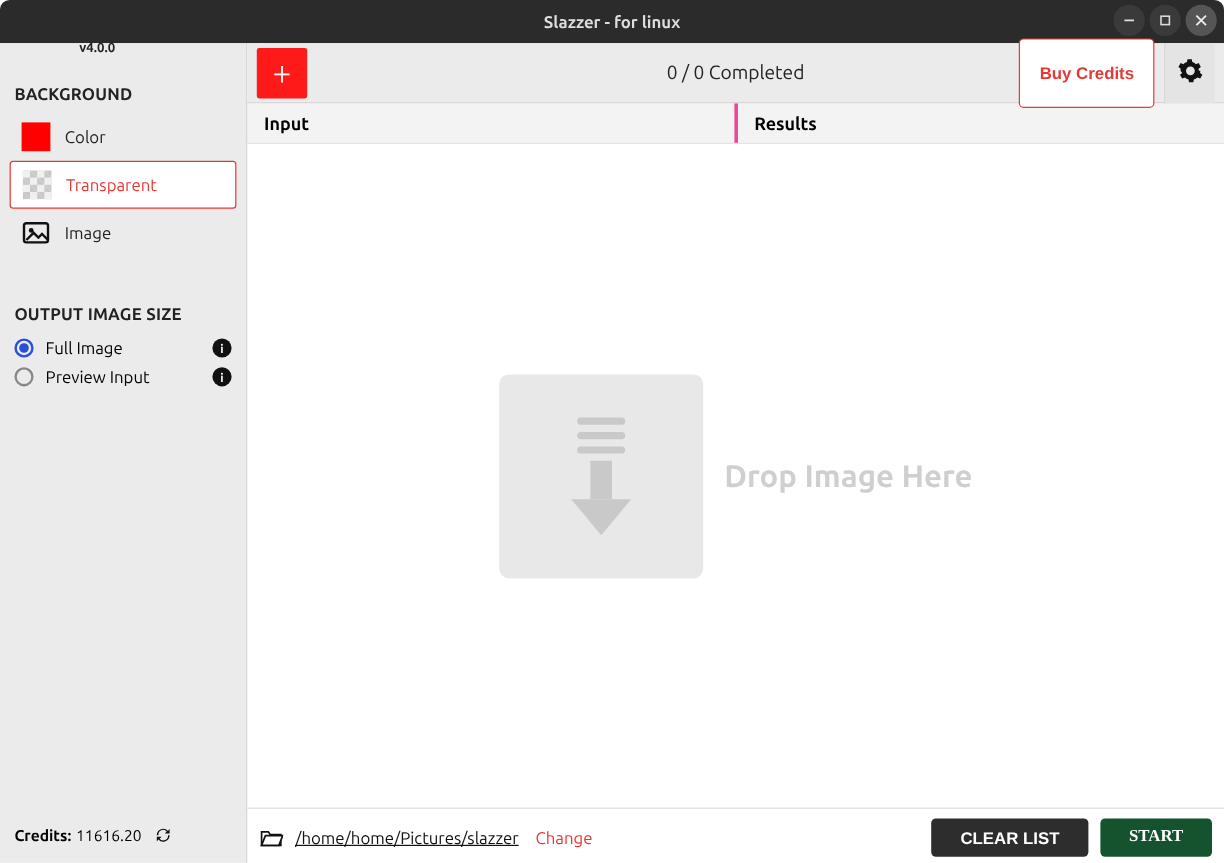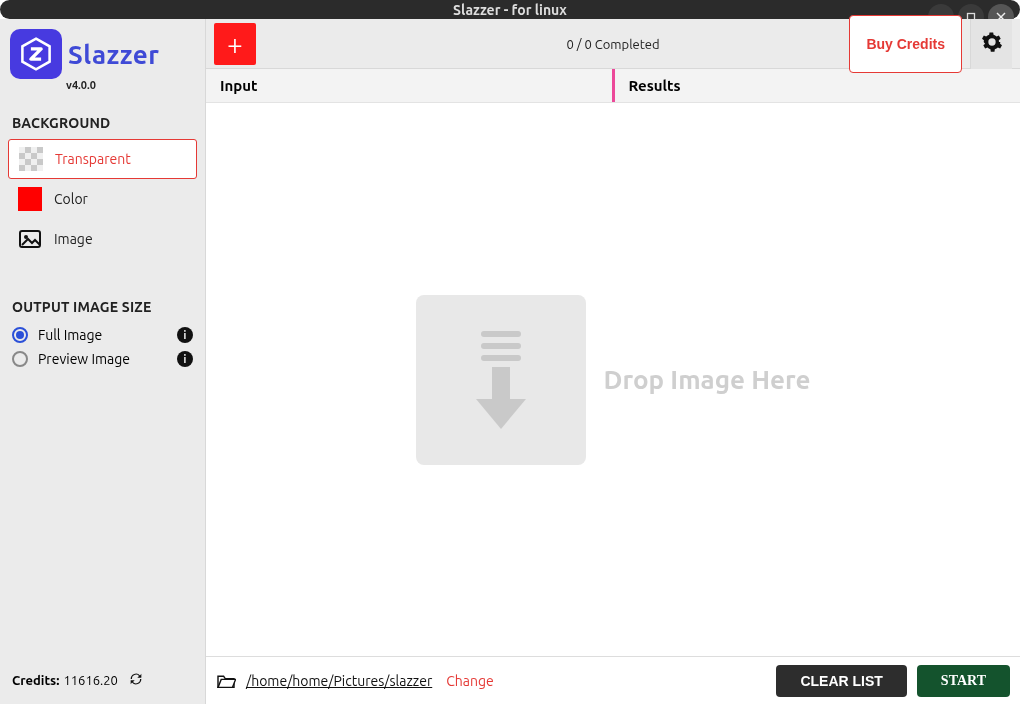--- a/index.html
+++ b/index.html
@@ -1,20 +1,20 @@
 <!DOCTYPE html>
 <html><head>
 <meta charset="utf-8">
 <style>
   * { box-sizing: border-box; margin: 0; padding: 0; }
   html, body { width: 1020px; height: 719px; font-family: "Ubuntu", "Helvetica Neue", Arial, sans-serif; overflow: hidden; background: #fff; }
   .titlebar {
-    height: 19px; background: #2b2b2b; color: #ddd; display: flex; align-items: center;
+    height: 36px; background: #2b2b2b; color: #ddd; display: flex; align-items: center;
     justify-content: center; position: relative; font-size: 14px; font-weight: 600;
-    border-top-left-radius: 8px; border-top-right-radius: 8px; border-radius: 10px;
+    border-top-left-radius: 8px; border-top-right-radius: 8px;
   }
   .titlebar .controls { position: absolute; right: 6px; top: 4px; display: flex; gap: 4px; }
   .winbtn {
     width: 26px; height: 26px; border-radius: 50%; background: #3a3a3a; display: flex;
     align-items: center; justify-content: center; cursor: pointer;
   }
   .winbtn.close { background: #555; }
   .winbtn svg { width: 10px; height: 10px; }
 
   .app { display: flex; height: calc(719px - 34px); }
@@ -75,21 +75,21 @@
   .main { flex: 1; display: flex; flex-direction: column; background: #fff; }
 
   .topband {
     height: 50px; background: #ebebeb; border-bottom: 1px solid #d8d8d8; display: flex; align-items: center;
     padding: 0 8px; position: relative;
   }
   .add-btn {
     width: 42px; height: 42px; background: #ff1a1a; color: #fff; display: flex; align-items: center;
     justify-content: center; border-radius: 2px; cursor: pointer; font-size: 28px; line-height: 1; font-weight: 300;
   }
-  .completed { position: absolute; left: 50%; transform: translateX(-50%); font-size: 13px; color: #222; }
+  .completed { position: absolute; left: 50%; transform: translateX(-50%); font-size: 16px; color: #222; }
   .buy-credits {
     margin-left: auto; border: 1px solid #e53935; color: #e53935; background: #fff; padding: 20px 16px;
     border-radius: 4px; font-size: 14px; font-weight: 600; cursor: pointer;
   }
   .gear-btn {
     width: 42px; height: 50px; display: flex; align-items: center; justify-content: center; margin-left: 8px;
     cursor: pointer; border-left: 1px solid #d8d8d8; background:#e4e4e4;
   }
   .gear-btn svg { width: 22px; height: 22px; }
 
@@ -144,40 +144,31 @@
           <line x1="1" y1="1" x2="9" y2="9" stroke="#eee" stroke-width="1.5"></line>
           <line x1="9" y1="1" x2="1" y2="9" stroke="#eee" stroke-width="1.5"></line>
         </svg>
     </div>
   </div>
 </div>
 
 <div class="app">
 
   <div class="sidebar">
-    <div class="logo-wrap">
-      <div class="logo-mark">
-        <svg viewBox="0 0 40 40">
-          <polygon points="20,2 36,11 36,29 20,38 4,29 4,11" fill="none" stroke="#fff" stroke-width="3"></polygon>
-          <path d="M14 14 L26 14 L14 26 L26 26" fill="none" stroke="#fff" stroke-width="4" stroke-linejoin="round"></path>
-        </svg>
-      </div>
-      <span class="logo-text">Slazzer</span>
-    </div>
     <div class="version">v4.0.0</div>
 
     <div class="section-title">BACKGROUND</div>
 
+    <div class="bg-option">
+      <span class="swatch color"></span>
+      <span>Color</span>
+    </div>
     <div class="bg-option active">
       <span class="swatch transparent"></span>
       <span>Transparent</span>
-    </div>
-    <div class="bg-option">
-      <span class="swatch color"></span>
-      <span>Color</span>
     </div>
     <div class="bg-option">
       <span class="swatch image">
         <svg viewBox="0 0 24 24">
             <rect x="2" y="4" width="20" height="16" rx="2" fill="none" stroke="#111" stroke-width="2"></rect>
             <circle cx="8" cy="10" r="2" fill="#111"></circle>
             <path d="M4 18 L10 12 L14 16 L17 13 L22 18" fill="none" stroke="#111" stroke-width="2"></path>
           </svg>
       </span>
       <span>Image</span>
@@ -185,21 +176,21 @@
 
     <div class="section-title" style="padding-top:40px">OUTPUT IMAGE SIZE</div>
 
     <div class="radio-row selected">
       <span class="radio"></span>
       <span class="label">Full Image</span>
       <span class="info-dot">i</span>
     </div>
     <div class="radio-row">
       <span class="radio"></span>
-      <span class="label">Preview Image</span>
+      <span class="label">Preview Input</span>
       <span class="info-dot">i</span>
     </div>
 
     <div class="credits-bar">
       <span class="label">Credits:</span>
       <span>11616.20</span>
       <span class="refresh">
         <svg viewBox="0 0 24 24">
             <path d="M4 12a8 8 0 0 1 14-5.3L20 4v6h-6l2.5-2.5A6 6 0 0 0 6 12" fill="#111"></path>
             <path d="M20 12a8 8 0 0 1-14 5.3L4 20v-6h6l-2.5 2.5A6 6 0 0 0 18 12" fill="#111"></path>

